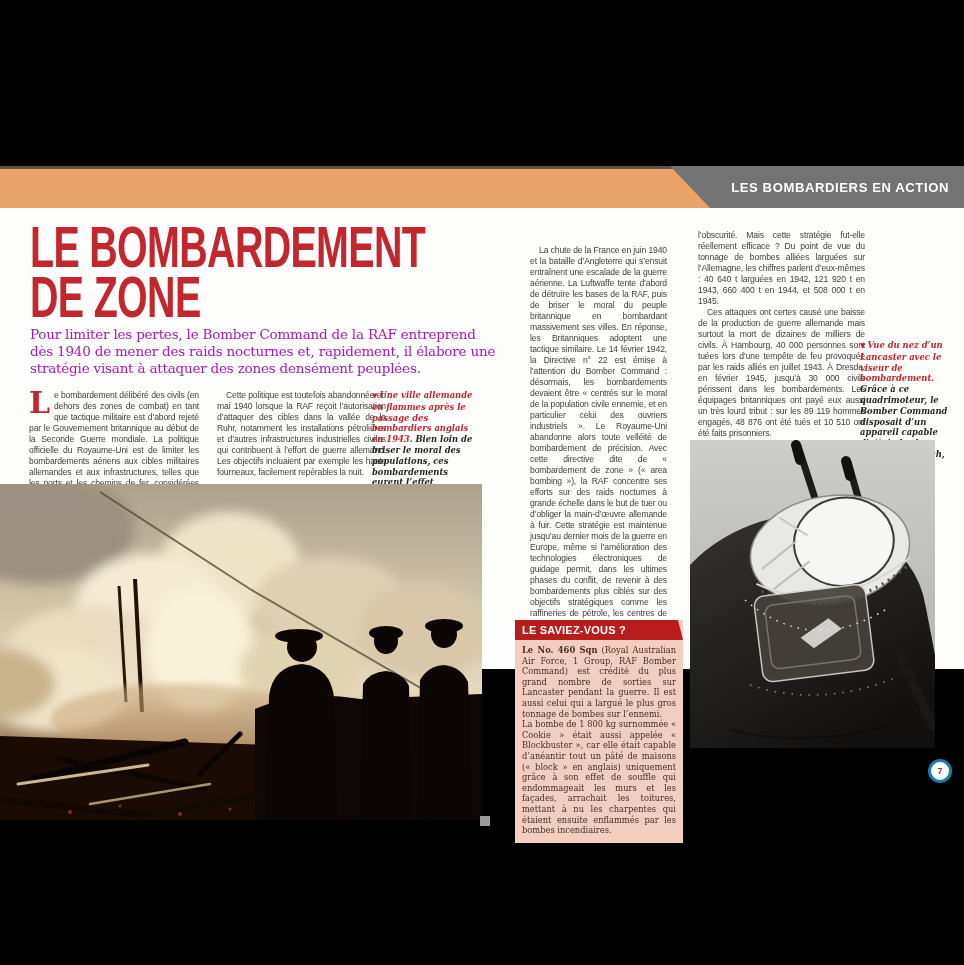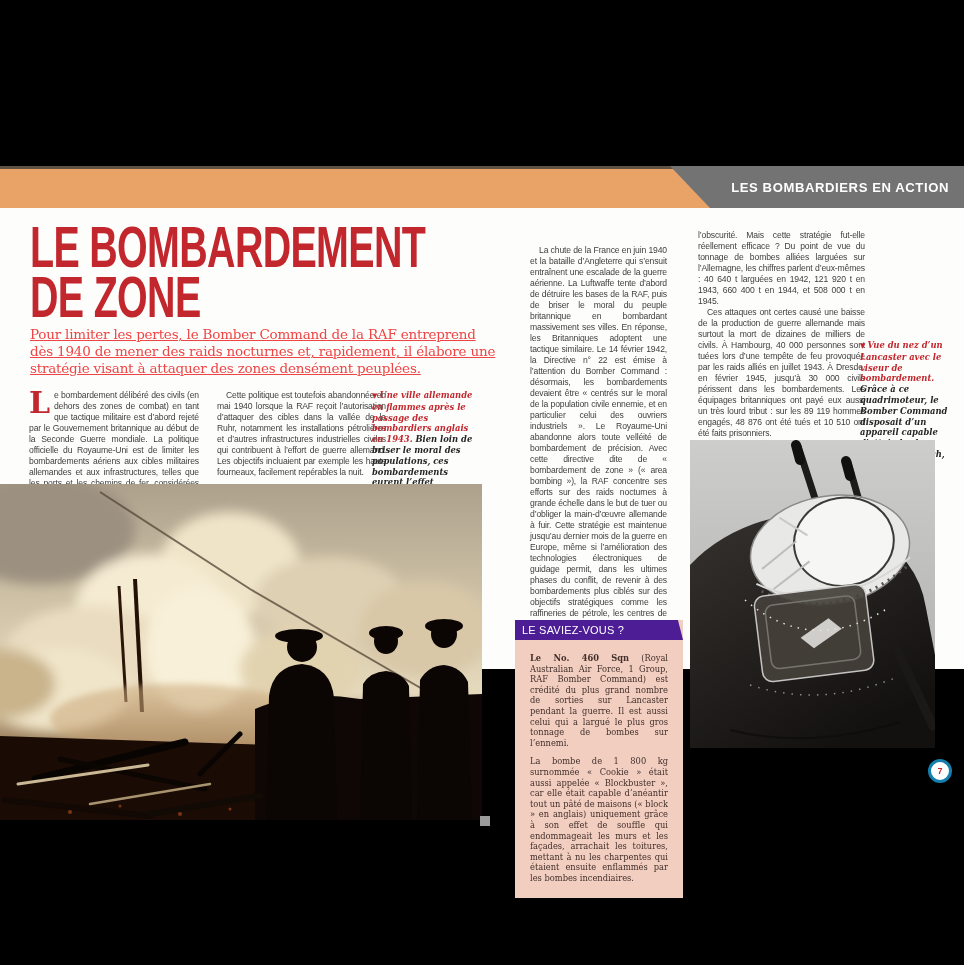--- a/index.html
+++ b/index.html
@@ -13,21 +13,21 @@
               display:flex;align-items:center;justify-content:flex-end;}
   .band-title{color:#fff;font-weight:bold;font-size:13.5px;letter-spacing:.6px;padding-right:15px;
               transform:scaleX(.97);transform-origin:right center;}
   
   .spread{position:absolute;left:0;top:208px;width:964px;height:461px;background:#fdfdfc;}
   .fold-sq{position:absolute;left:480px;top:608px;width:10px;height:10px;background:#9b9b9b;}
   
   .title{position:absolute;left:30px;top:14px;color:#c1272d;font-weight:bold;font-size:58px;
          line-height:50px;letter-spacing:-1px;transform:scaleX(.68);transform-origin:left top;white-space:nowrap;}
   .intro{position:absolute;left:30px;top:118px;width:470px;font-family:"DejaVu Serif",serif;
-         font-size:13.5px;line-height:17px;color:#ef4444;letter-spacing:-.2px;text-decoration:underline;}
+         font-size:13.5px;line-height:17px;color:#a21caf;letter-spacing:-.2px;}
   .bodytext{font-size:8.6px;line-height:11px;color:#3e3e3e;text-align:justify;letter-spacing:-.15px;}
   .bodytext p{margin:0;}
   .bodytext p.ind{text-indent:9px;}
   .colA{position:absolute;left:29px;top:182px;width:170px;}
   .colB{position:absolute;left:217px;top:182px;width:169px;}
   .dropcap{float:left;color:#c1272d;font-family:"DejaVu Serif",serif;font-weight:bold;
            font-size:30px;line-height:25px;padding-right:4px;}
   .caption{font-family:"DejaVu Serif",serif;font-style:italic;font-weight:bold;
            font-size:8.4px;line-height:10.8px;}
   .caption .mk{color:#c1272d;font-style:normal;font-size:7px;padding-right:2px;}
@@ -36,26 +36,26 @@
   .capL{position:absolute;left:372px;top:182px;width:108px;}
   .capR{position:absolute;left:860px;top:132px;width:98px;}
   .photoL{position:absolute;left:0;top:276px;width:482px;height:336px;}
   
   .col1{position:absolute;left:515px;top:22px;width:167px;height:392px;overflow:hidden;}
   .col1 p{margin:15px;}
   .col2{position:absolute;left:664px;top:22px;width:167px;margin-left:34px;}
   .photoR{position:absolute;left:690px;top:232px;width:245px;height:308px;}
   
   .dyk{position:absolute;left:515px;top:412px;width:168px;background:#f2cec1;padding-bottom:7px;}
-  .dyk-banner{background:#4c1d95;clip-path:polygon(0 0,97% 0,100% 100%,0 100%);
-              color:#fff;font-weight:normal;font-size:11px;letter-spacing:.2px;
+  .dyk-banner{background:#b91c1c;clip-path:polygon(0 0,97% 0,100% 100%,0 100%);
+              color:#fff;font-weight:bold;font-size:11px;letter-spacing:.2px;
               padding:4px 8px 4px 7px;transform-origin:left top;}
   .dyk-body{font-family:"DejaVu Serif",serif;font-size:8.3px;line-height:10.6px;color:#43302a;
             padding:5px 7px 0 7px;text-align:justify;}
-  .dyk-body p{margin:8px;}
+  .dyk-body p{margin:0;}
   .dyk-body .lead{font-weight:bold;}
   
   .pagenum{position:absolute;left:928px;top:551px;width:24px;height:24px;border-radius:50%;
            background:#fff;border:3.5px solid #147fad;box-sizing:border-box;
            display:flex;align-items:center;justify-content:center;
            color:#c1272d;font-weight:bold;font-size:9px;}
 </style>
 </head>
 <body>
 

